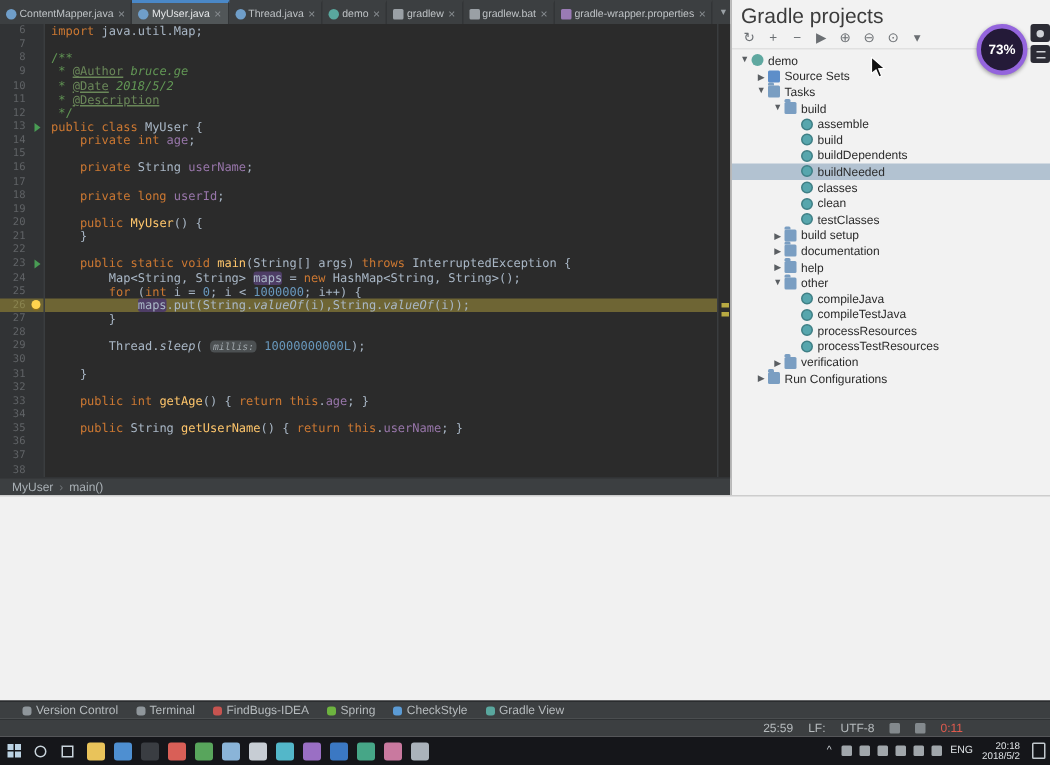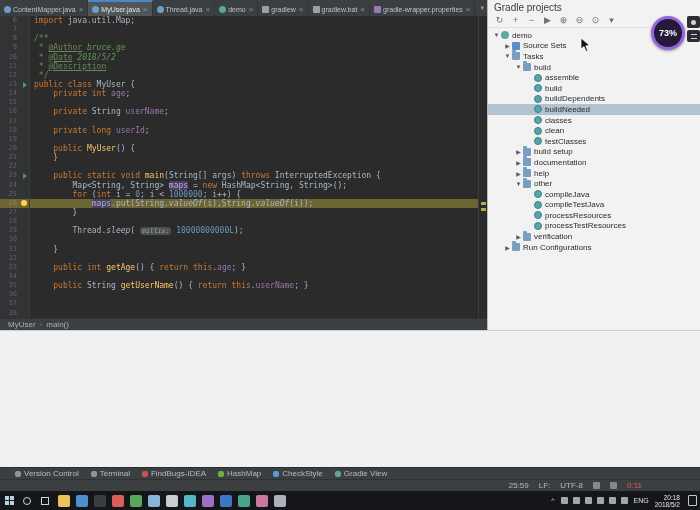--- a/index.html
+++ b/index.html
@@ -37,21 +37,21 @@
   .tk-hint{display:inline-block;background:#4c5052;color:#9fa6ab;border-radius:3px;font-size:6.5px;line-height:8px;padding:0 2px;font-style:italic}
   .stripe{width:9px;flex:none;background:#2b2b2b;border-left:1px solid #3a3d3f;position:relative}
   .smark{position:absolute;left:2px;width:5px;height:3px;background:#b8a942}
 
   
   .breadcrumb{position:absolute;left:0;top:318px;width:487px;height:12px;background:#3c3f41;border-top:1px solid #313335;display:flex;align-items:center;gap:4px;padding-left:8px;font-size:8px;color:#a9b0b5}
   .bc-sep{color:#6f7477}
 
   
   .gradle{position:absolute;left:487px;top:0;width:213px;height:330px;background:var(--panel-bg);border-left:1px solid #b9b9b9}
-  .gtitle{font-size:10px;color:#3c3c3c;padding:2px 0 1px 6px}
+  .gtitle{font-size:14px;color:#3c3c3c;padding:2px 0 1px 6px}
   .gtoolbar{display:flex;align-items:center;gap:5px;padding:1px 6px 2px 6px;color:#6b6f73;font-size:9px;border-bottom:1px solid #e0e0e0}
   .gi{width:11px;text-align:center;cursor:pointer;line-height:10px}
   .gtree{padding-top:2px;font-size:8px;color:#2b2b2b}
   .trow{display:flex;align-items:center;height:10.6px;cursor:pointer;white-space:nowrap}
   .trow.sel{background:var(--selection-bg)}
   .chev{width:9px;font-size:6px;color:#5a5e62;flex:none;text-align:center}
   .ni{width:8px;height:8px;margin-right:3px;flex:none}
   .ni-gradle{background:#5fa8a0;border-radius:50%}
   .ni-folder{background:#7a9ec2;border-radius:1px;position:relative}
   .ni-folder::before{content:"";position:absolute;left:0;top:-2px;width:4px;height:2px;background:#7a9ec2;border-radius:1px 1px 0 0}
@@ -350,21 +350,21 @@
       <div class="twb">
         <span class="twi" style="background: rgb(143, 150, 155);"></span>
         <span class="twl">Terminal</span>
       </div>
       <div class="twb">
         <span class="twi" style="background: rgb(199, 84, 80);"></span>
         <span class="twl">FindBugs-IDEA</span>
       </div>
       <div class="twb">
         <span class="twi" style="background: rgb(109, 179, 63);"></span>
-        <span class="twl">HashMap</span>
+        <span class="twl">Spring</span>
       </div>
       <div class="twb">
         <span class="twi" style="background: rgb(91, 155, 213);"></span>
         <span class="twl">CheckStyle</span>
       </div>
       <div class="twb">
         <span class="twi" style="background: rgb(89, 167, 158);"></span>
         <span class="twl">Gradle View</span>
       </div>
     </div>

